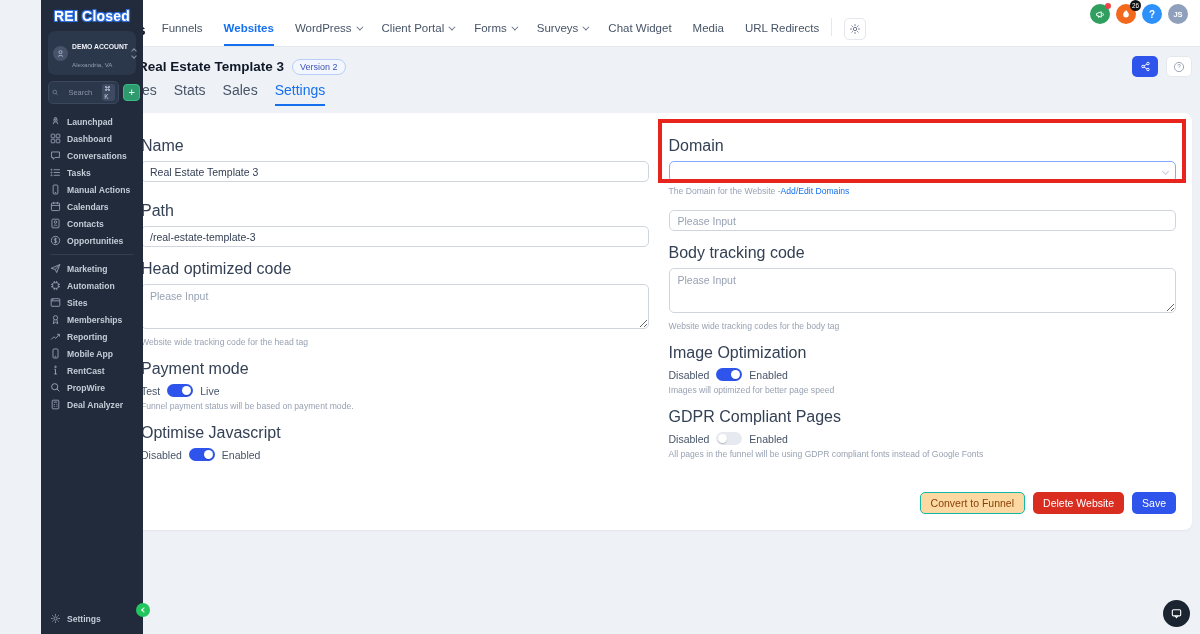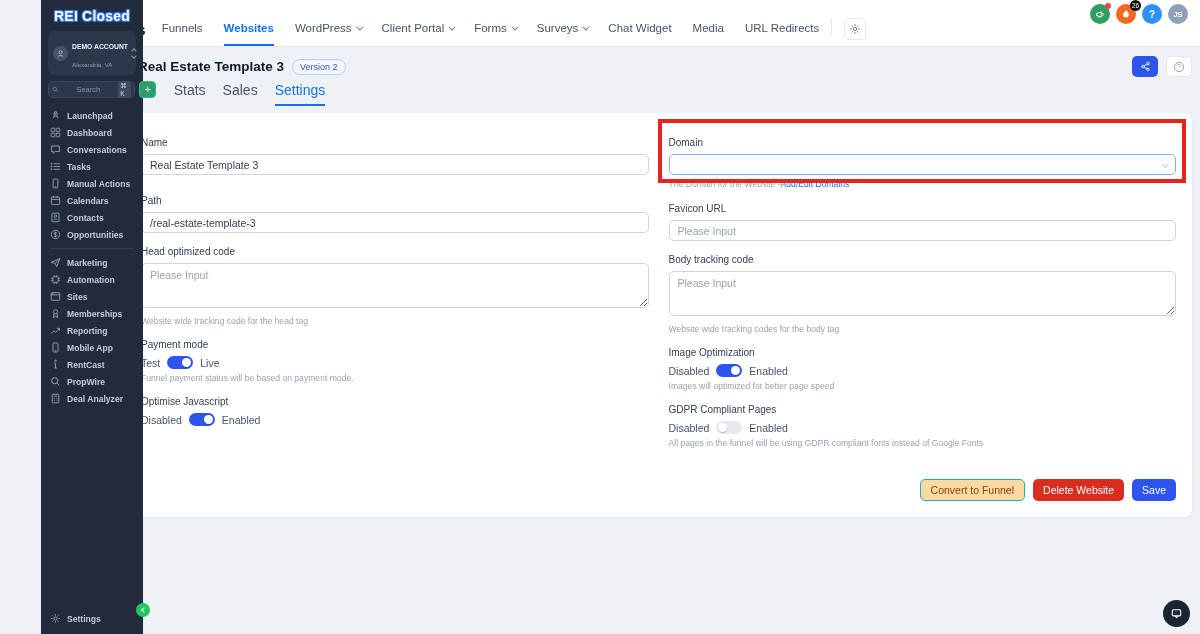--- a/index.html
+++ b/index.html
@@ -10,21 +10,21 @@
   .logo { font-weight:bold; font-size:14px; color:#fff; text-align:center; padding:8px 2px 4px;
           text-shadow:1px 1px 0 #2e6fe0,-1px -1px 0 #2e6fe0,1px -1px 0 #2e6fe0,-1px 1px 0 #2e6fe0, 0 0 3px #2e6fe0; letter-spacing:.2px; }
   .acct { margin:3px 7px; background:#2b374b; border-radius:7px; padding:4px 5px; display:flex; align-items:center; gap:4px; cursor:pointer; }
   .acct .av { width:15px; height:15px; border-radius:50%; background:#46536b; color:#aeb9cc; display:flex; align-items:center; justify-content:center; flex:none; }
   .acct .nm { font-size:6.8px; font-weight:bold; color:#f0f3f7; white-space:nowrap; }
   .acct .loc { font-size:6.2px; color:#929db1; margin-top:1px; }
   .acct .chev { margin-left:auto; display:flex; flex-direction:column; gap:1px; }
   .acct .chev i { width:4px; height:4px; border:solid #8a94a6; border-width:0 1px 1px 0; display:block; }
   .acct .chev i.up { transform:rotate(-135deg); } .acct .chev i.dn { transform:rotate(45deg); }
   .searchrow { margin:3px 7px 5px; display:flex; gap:4px; align-items:center; }
-  .searchbox { flex:1; height:17px; background:#2b374b; border:1px solid #3a475d; border-radius:5px; display:flex; align-items:center; gap:18px; padding:0 3px; color:#8a94a6; font-size:7.5px; cursor:text; }
+  .searchbox { flex:1; height:23px; background:#2b374b; border:1px solid #3a475d; border-radius:5px; display:flex; align-items:center; gap:10px; padding:0 3px; color:#8a94a6; font-size:7.5px; cursor:text; }
   .searchbox .kbd { margin-left:auto; background:#3d4a61; border-radius:3px; font-size:6.5px; padding:1px 2px; color:#cbd3e0; }
   .plusbtn { width:17px; height:17px; border-radius:4px; background:#2e9b6e; border:1px solid #3cba85; color:#eafff4; font-size:11px; line-height:14px; text-align:center; cursor:pointer; flex:none; }
   .nav { padding:4px 0 0; }
   .nav-item { display:flex; align-items:center; gap:6px; padding:0 9px; height:17px; font-size:8.6px; color:#c3cbd6; cursor:pointer; white-space:nowrap;font-weight:bold; }
   .nav-item .ic { flex:none; color:#9aa6b8; }
   .sdivider { height:1px; background:#323e52; margin:5px 9px; }
   .sidebar .spacer { flex:1; }
   .settings-item { margin-bottom:7px; }
   .collapse-dot { position:absolute; right:-7px; bottom:17px; width:14px; height:14px; border-radius:50%; background:#22c55e; display:flex; align-items:center; justify-content:center; cursor:pointer; }
   .collapse-dot i { width:4px; height:4px; border:solid #fff; border-width:0 1.4px 1.4px 0; transform:rotate(135deg); margin-left:2px; }
@@ -54,21 +54,21 @@
   .sharebtn { width:26px; height:21px; background:#2f54eb; border-radius:5px; display:flex; align-items:center; justify-content:center; color:#fff; cursor:pointer; }
   .helpbtn { width:26px; height:21px; background:#fff; border:1px solid #e4e7ec; border-radius:5px; display:flex; align-items:center; justify-content:center; color:#98a2b3; cursor:pointer; }
   .ptabs { display:flex; gap:17px; margin:5px 8px 0 15px; }
   .ptab { font-size:14px; color:#475467; padding-bottom:6px; border-bottom:2px solid transparent; cursor:pointer; }
   .ptab.active { color:#1570ef; border-bottom-color:#1570ef; }
 
   
   .card { position:relative; margin:7px 8px 0 15px; background:#fff; border-radius:8px; box-shadow:0 1px 2px rgba(16,24,40,.05); padding:24px 16px 16px 24px; }
   .formgrid { display:grid; grid-template-columns:1fr 1fr; column-gap:20px; }
   .group { margin-bottom:13px; }
-  .group > label { display:block; font-size:10px; color:#344054; margin-bottom:6px; font-weight:500; }
+  .group > label { display:block; font-size:16px; color:#344054; margin-bottom:6px; font-weight:500; }
   .inp { width:100%; height:21px; border:1px solid #d0d5dd; border-radius:5px; padding:0 8px; font-size:10.5px; color:#344054; font-family:inherit; outline:none; background:#fff; }
   .inp::placeholder { color:#98a2b3; }
   .ta { width:100%; height:45px; border:1px solid #d0d5dd; border-radius:5px; padding:5px 8px; font-size:10.5px; color:#344054; font-family:inherit; outline:none; resize:vertical; }
   .ta::placeholder { color:#98a2b3; }
   .helper { font-size:8.6px; color:#98a2b3; margin-top:4px; }
   .helper a { color:#1570ef; text-decoration:none; cursor:pointer; }
   .selectbox { position:relative; width:100%; height:21px; border:1px solid #84a9ff; border-radius:5px; background:#fff; cursor:pointer; }
   .selectbox .sc { position:absolute; right:7px; top:7px; width:5px; height:5px; border:solid #c6cdd8; border-width:0 1.2px 1.2px 0; transform:rotate(45deg); }
   .togglerow { display:flex; align-items:center; gap:7px; font-size:10.5px; color:#475467; }
   .tgl { width:26px; height:13px; border-radius:7px; position:relative; cursor:pointer; }
@@ -405,21 +405,20 @@
 
       <div>
         <div class="group">
           <label>Domain</label>
           <div class="selectbox">
               <span class="sc"></span>
             </div>
           <div class="helper"><span>The Domain for the Website -</span><a>Add/Edit Domains</a></div>
         </div>
         <div class="group" style="margin-top:14px;">
-          <label>Favicon URL</label>
           <input class="inp" type="text" placeholder="Please Input" style="">
         </div>
         <div class="group">
           <label>Body tracking code</label>
           <textarea class="ta" placeholder="Please Input" style=""></textarea>
           <div class="helper">Website wide tracking codes for the body tag</div>
         </div>
         <div class="group">
           <label>Image Optimization</label>
           <div class="togglerow">

